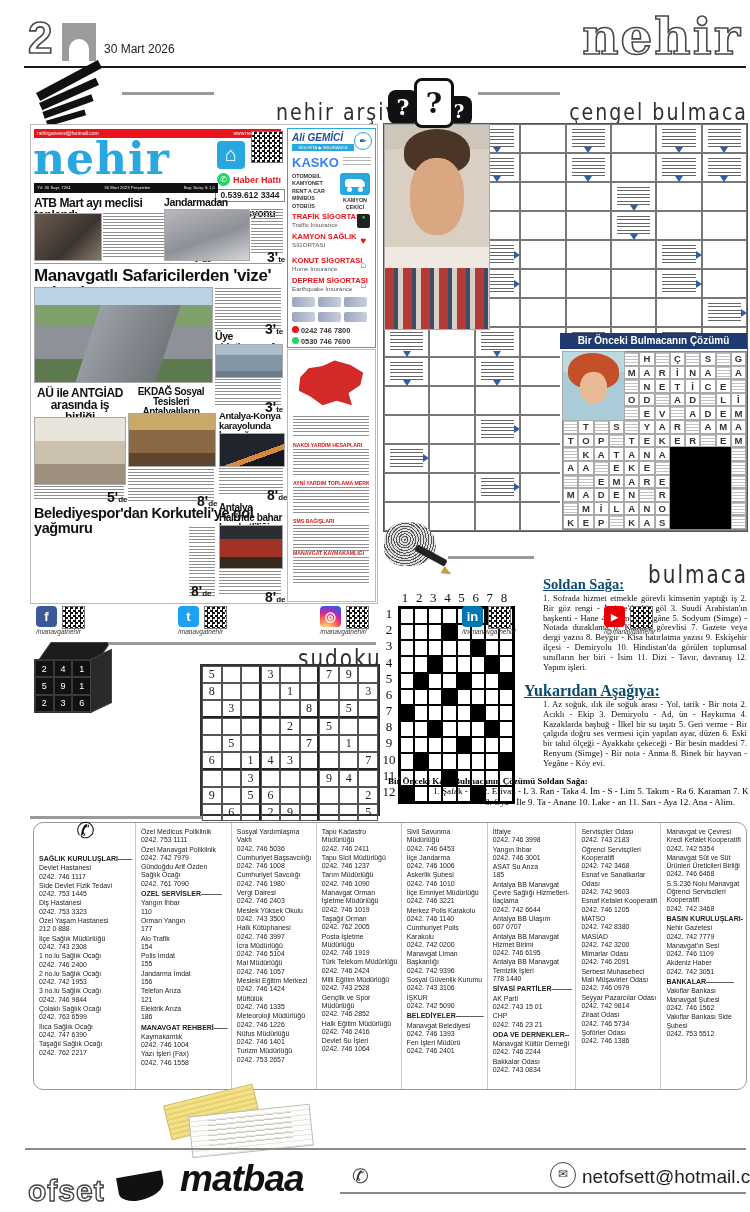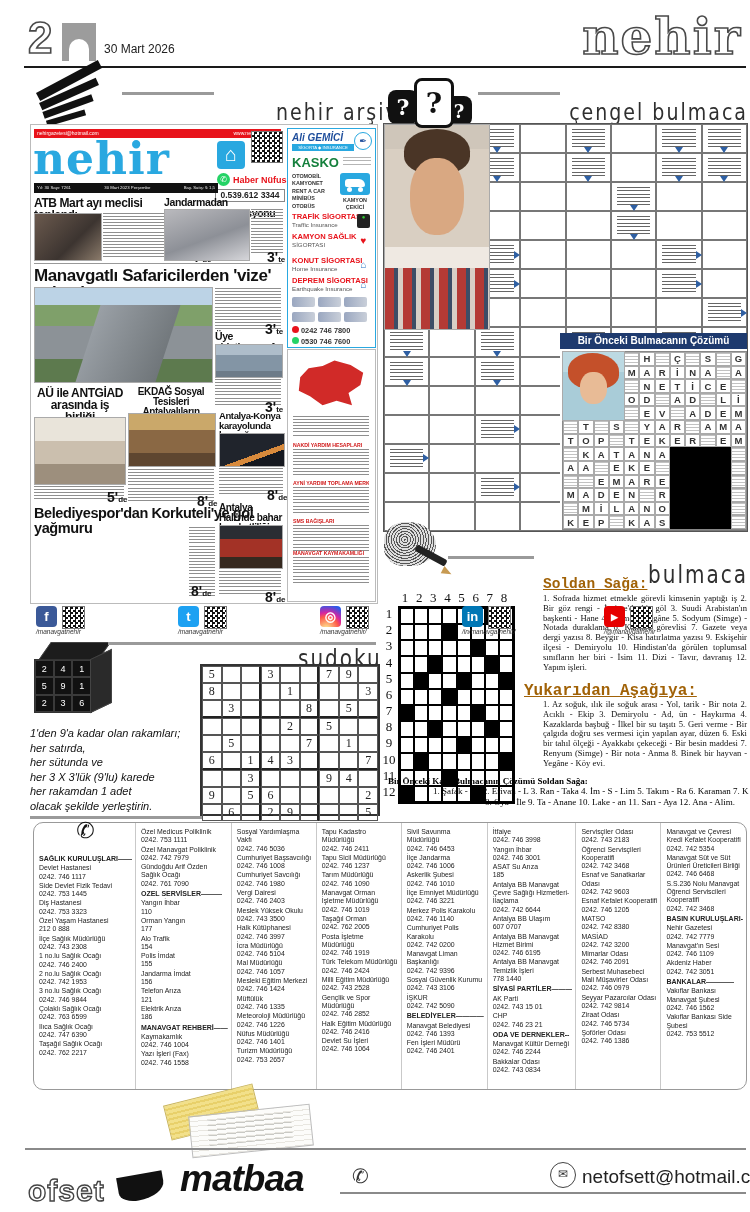--- a/index.html
+++ b/index.html
@@ -15,21 +15,21 @@
   .qr{background:repeating-conic-gradient(#111 0% 25%,#fff 0% 50%);background-size:5px 5px;border:1px solid #777;}
   
   .hl{font-weight:bold;color:#111;letter-spacing:-0.4px;line-height:1.02;}
   .pref{font-weight:bold;color:#111;font-size:8px;}
   .pref::first-letter{font-size:14px;}
   
   .ph{border:1px solid #aaa;}
   
   .redbar{background:#e8131b;color:#fff;}
   
-  .ins-red{color:#15803d;font-weight:bold;}
+  .ins-red{color:#3b82f6;font-weight:bold;}
   
   #cengel-grid{display:grid;grid-template-columns:repeat(8,1fr);grid-template-rows:repeat(14,1fr);border:1.5px solid #555;background:#fff;}
   #cengel-grid .cell{border:0.5px solid #777;position:relative;background:#fff;}
   #cengel-grid .clue::before{content:"";position:absolute;inset:4px 5px;background:repeating-linear-gradient(to bottom,#666 0 1px,transparent 1px 3.4px);}
   #cengel-grid .cr::after{content:"";position:absolute;right:-1px;top:50%;margin-top:-4px;border-left:6px solid #2e5fa3;border-top:4px solid transparent;border-bottom:4px solid transparent;}
   #cengel-grid .cd::after{content:"";position:absolute;bottom:-1px;left:50%;margin-left:-4px;border-top:6px solid #2e5fa3;border-left:4px solid transparent;border-right:4px solid transparent;}
   
   #sol-grid{display:grid;grid-template-columns:repeat(12,1fr);grid-template-rows:repeat(13,1fr);border:1px solid #888;background:#fff;}
   #sol-grid .cell{border:0.5px solid #aaa;font-size:9.5px;font-weight:bold;color:#333;display:flex;align-items:center;justify-content:center;font-family:"Liberation Sans",sans-serif;}
   #sol-grid .cl{background:repeating-linear-gradient(to bottom,#c2c2c2 0 1px,#fff 1px 3px);}
@@ -38,21 +38,21 @@
   #kare-grid{display:grid;grid-template-columns:repeat(8,1fr);grid-template-rows:repeat(12,1fr);border:2px solid #000;}
   #kare-grid .cell{border:0.6px solid #000;background:#fff;}
   #kare-grid .bk{background:#000;}
   .kare-num{font-family:"Liberation Serif",serif;font-size:13px;color:#111;text-align:center;}
   
   #sudoku-grid{display:grid;grid-template-columns:repeat(9,1fr);grid-template-rows:repeat(9,1fr);border:2.5px solid #333;}
   #sudoku-grid .cell{border:0.6px solid #555;display:flex;align-items:center;justify-content:center;font-family:"Liberation Serif",serif;font-size:12px;color:#222;}
   #sudoku-grid .br{border-right:2px solid #222;}
   #sudoku-grid .bb{border-bottom:2px solid #222;}
   
-  .clue-title{font-family:Liberation Mono, monospace;font-weight:bold;font-size:14.5px;color:#a16207;text-decoration:underline;}
+  .clue-title{font-family:Liberation Serif, serif;font-weight:bold;font-size:14.5px;color:#0c4a6e;text-decoration:underline;}
   .clue-text{font-family:"Liberation Serif",serif;font-size:8.6px;line-height:9.8px;color:#111;text-align:justify;}
   
   #directory{display:flex;border:1.5px solid #999;border-radius:10px;background:#fff;}
   .dir-col{flex:1;padding:4px 3px 0 5px;font-size:6.9px;line-height:8.3px;color:#222;}
   .dir-col + .dir-col{border-left:1px solid #c9c9c9;}
   .dir-h{font-weight:bold;font-size:7px;margin-top:2px;white-space:nowrap;overflow:hidden;}
   .dir-n{margin-top:1px;}
   .dir-p{color:#222;}
   
   .soc-ic{width:21px;height:21px;border-radius:4px;color:#fff;font-weight:bold;display:flex;align-items:center;justify-content:center;font-size:13px;}
@@ -95,21 +95,21 @@
     </div>
     <div class="abs redbar" style="left:186px;top:4px;width:64px;height:9px;font-size:5px;line-height:9px;text-align:center;">
       <span>www.nehir.net</span>
     </div>
 
     <div class="abs" style="left:2px;top:8px;width:182px;font-family:'DejaVu Serif',serif;font-weight:bold;font-size:44px;color:#29a8e0;letter-spacing:1px;">nehir</div>
     <div class="abs" style="left:186px;top:16px;width:28px;height:28px;background:#29a8e0;border-radius:4px;color:#fff;font-size:20px;text-align:center;line-height:26px;">⌂</div>
     <div class="abs qr" style="left:220px;top:6px;width:30px;height:30px;"></div>
 
     <div class="abs" style="left:186px;top:48px;width:13px;height:13px;border-radius:50%;background:#25d366;color:#fff;font-size:8px;text-align:center;line-height:13px;">✆</div>
-    <div class="abs" style="left:202px;top:50px;font-size:9px;font-weight:bold;color:#e8131b;">Haber Nüfus</div>
+    <div class="abs" style="left:202px;top:50px;font-size:9px;font-weight:bold;color:#e8131b;">Haber Hattı</div>
     <div class="abs" style="left:184px;top:64px;width:68px;height:11px;border:1px solid #888;font-size:8.5px;line-height:11px;text-align:center;color:#222;font-weight:bold;">0.539.612 3344</div>
 
     <div class="abs" style="left:3px;top:58px;width:178px;height:10px;background:#111;color:#eee;font-size:4.3px;line-height:10px;display:flex;justify-content:space-between;padding:0 3px;">
       <span>Yıl: 30 Sayı: 7261</span>
       <span>30 Mart 2023 Perşembe</span>
       <span>Bay. Satış: ₺ 1,5</span>
     </div>
 
     <div class="abs hl" style="left:3px;top:72px;width:128px;font-size:12px;">ATB Mart ayı meclisi toplandı</div>
     <div class="abs ph" style="left:3px;top:88px;width:66px;height:46px;background:linear-gradient(135deg,#6b5a4e,#3c3430 60%,#8a7a6a);"></div>
@@ -240,28 +240,20 @@
         <div style="color: rgb(255, 255, 255); font-size: 9px; display: flex; align-items: center; justify-content: center; border: 0.5px solid rgb(58, 58, 58);">9</div>
         <div style="color: rgb(255, 255, 255); font-size: 9px; display: flex; align-items: center; justify-content: center; border: 0.5px solid rgb(58, 58, 58);">1</div>
         <div style="color: rgb(255, 255, 255); font-size: 9px; display: flex; align-items: center; justify-content: center; border: 0.5px solid rgb(58, 58, 58);">2</div>
         <div style="color: rgb(255, 255, 255); font-size: 9px; display: flex; align-items: center; justify-content: center; border: 0.5px solid rgb(58, 58, 58);">3</div>
         <div style="color: rgb(255, 255, 255); font-size: 9px; display: flex; align-items: center; justify-content: center; border: 0.5px solid rgb(58, 58, 58);">6</div>
       </div>
     <div class="abs" style="left:60px;top:12px;width:20px;height:52px;background:#2a2a2a;transform:skewY(-25deg);border:1px solid #444;"></div>
   </div>
   <div class="abs grayline" style="left:108px;top:642px;width:268px;"></div>
   <div class="abs script-title" style="left:298px;top:646px;font-size:20px;transform:scaleY(1.25);">sudoku</div>
-  <div class="abs" id="sudoku-instructions" style="left:30px;top:726px;width:170px;font-size:11px;line-height:14.6px;font-style:italic;color:#111;">
-      <div>1'den 9'a kadar olan rakamları;</div>
-      <div>her satırda,</div>
-      <div>her sütunda ve</div>
-      <div>her 3 X 3'lük (9'lu) karede</div>
-      <div>her rakamdan 1 adet</div>
-      <div>olacak şekilde yerleştirin.</div>
-    </div>
   <div class="abs" id="sudoku-grid" style="left:200px;top:664px;width:176px;height:148px;">
       <div class="cell">5</div>
       <div class="cell"></div>
       <div class="cell br"></div>
       <div class="cell">3</div>
       <div class="cell"></div>
       <div class="cell br"></div>
       <div class="cell">7</div>
       <div class="cell">9</div>
       <div class="cell"></div>

